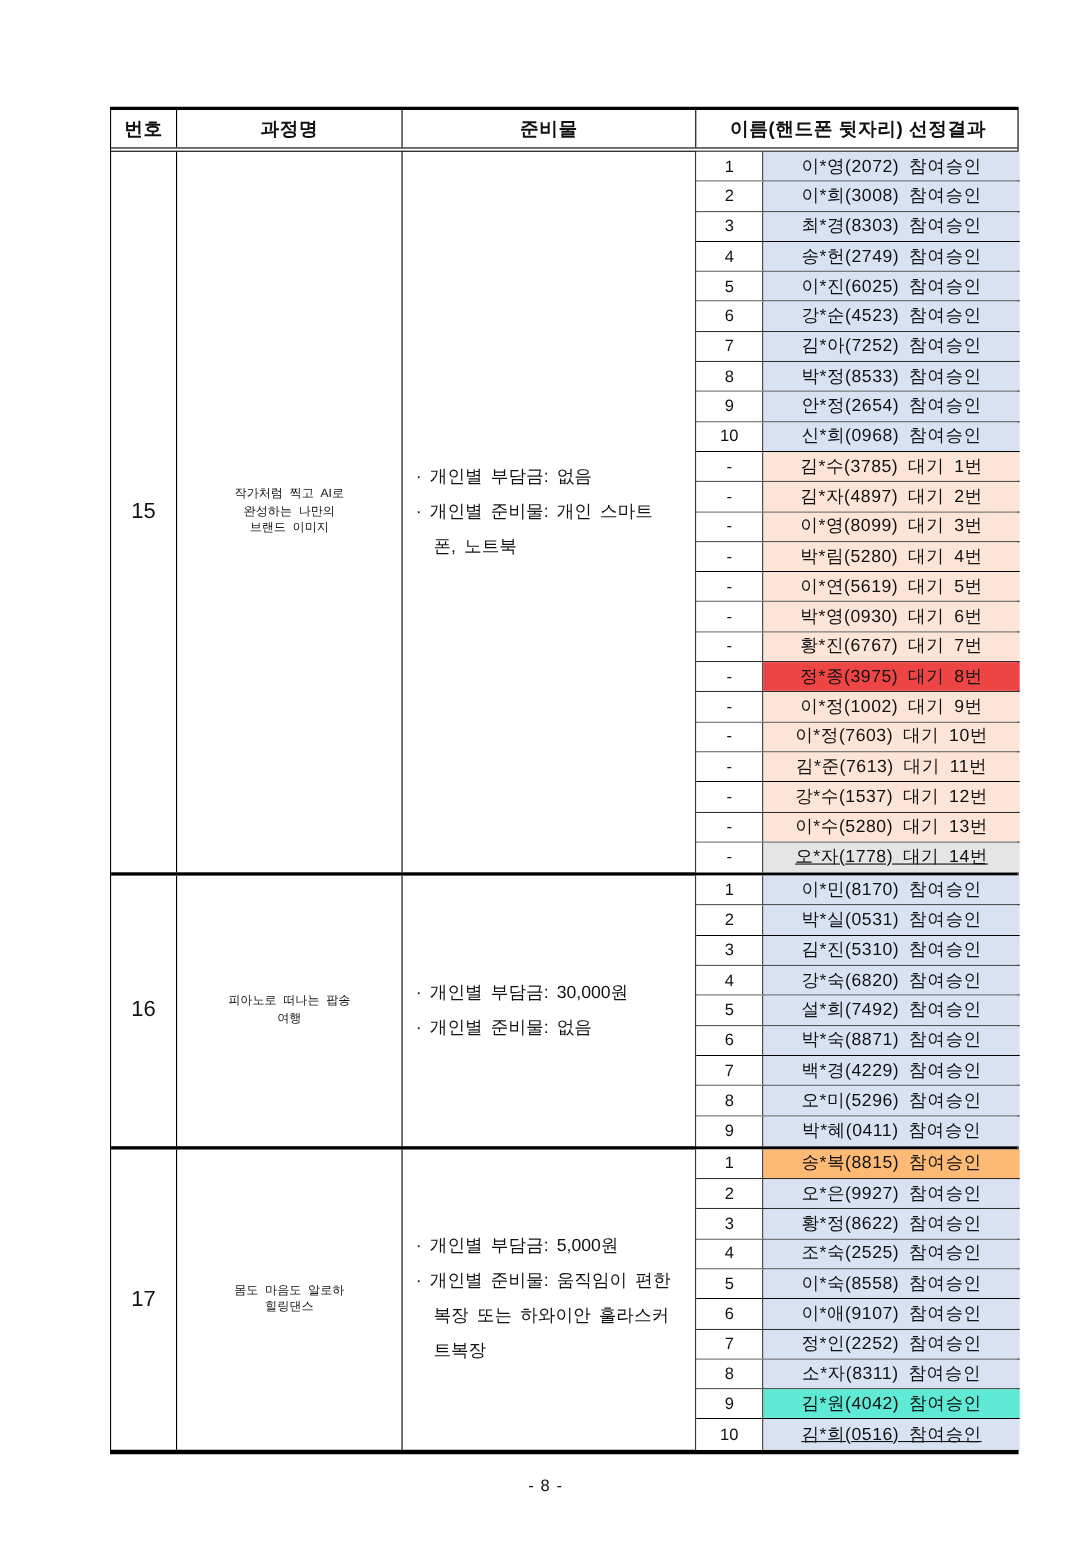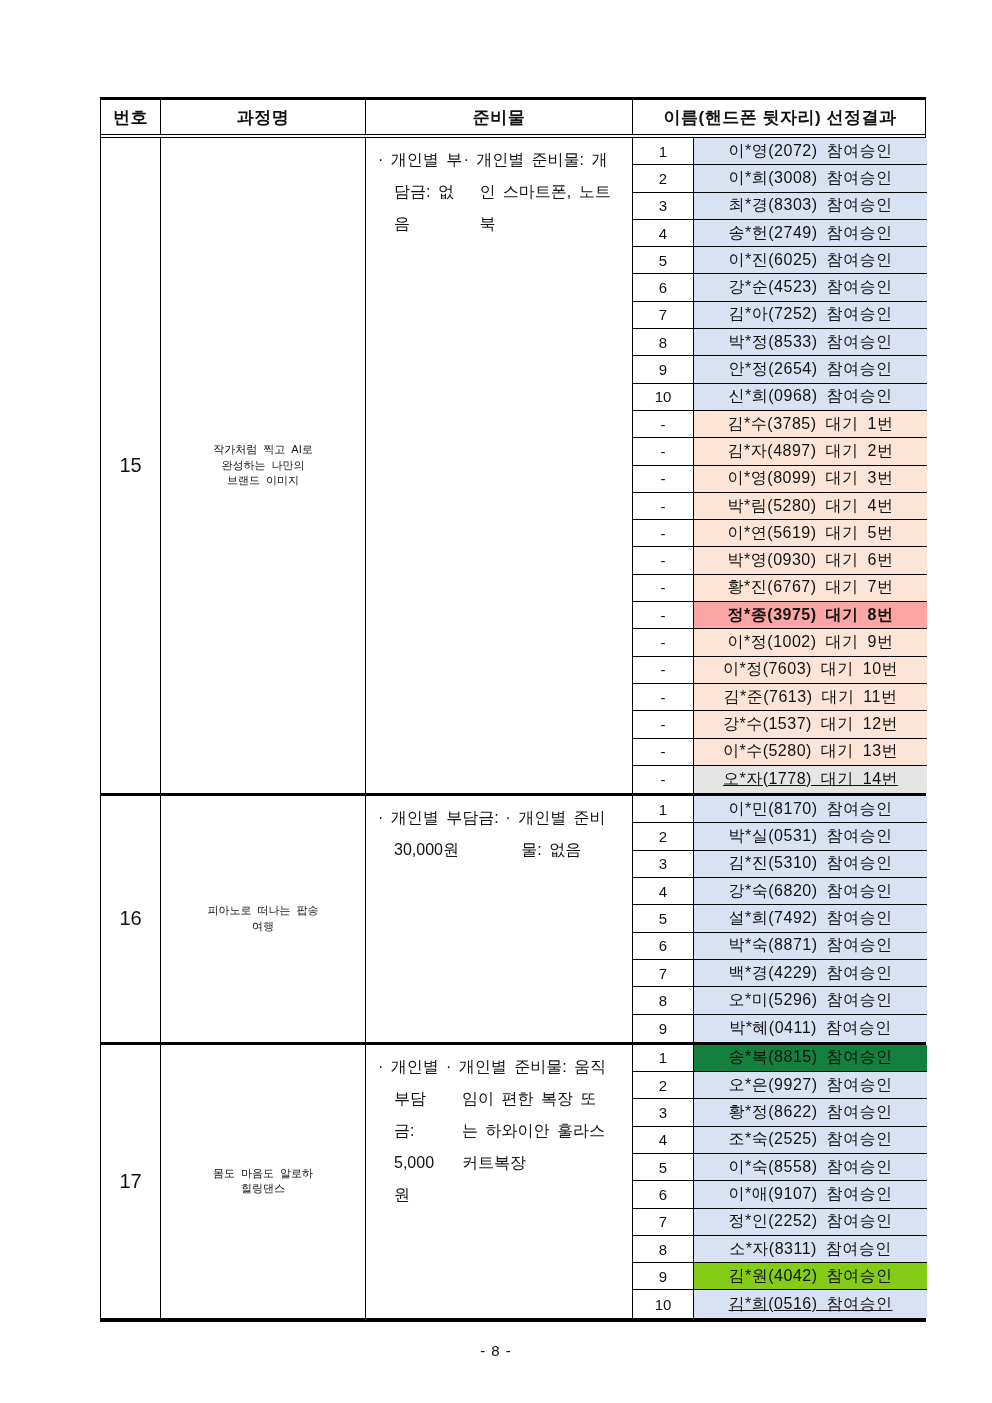--- a/index.html
+++ b/index.html
@@ -33,21 +33,21 @@
     border-right:1px solid #000;
     display:flex; align-items:center; justify-content:center;
     text-align:center;
   }
   .no-cell { font-size:20px; }
   .course-cell {
     font-size:11px; line-height:1.42; white-space:pre-line;
     word-spacing:3px; padding:4px;
   }
   .materials-cell {
-    flex-direction:row; align-items:flex-start; justify-content:center;
+    flex-direction:column; align-items:flex-start; justify-content:center;
     text-align:left; padding:6px 20px 6px 12px;
   }
   .bullet {
     font-size:16px; line-height:2.0; word-spacing:3px;
     padding-left:16px; text-indent:-16px;
   }
   .plist { display:flex; flex-direction:column; }
   .prow { display:flex; height:27.3px; border-bottom:1px solid #000; }
   .prow:last-child { border-bottom:none; }
   .pidx {
@@ -166,21 +166,21 @@
     <div class="pname" style="background: rgb(252, 228, 214);">박*영(0930) 대기 6번</div>
   </div>
 
   <div class="prow">
     <div class="pidx">-</div>
     <div class="pname" style="background: rgb(252, 228, 214);">황*진(6767) 대기 7번</div>
   </div>
 
   <div class="prow">
     <div class="pidx">-</div>
-    <div class="pname" style="background: #fca5a5; font-weight: bold;">정*종(3975) 대기 8번</div>
+    <div class="pname" style="background: #ef4444;">정*종(3975) 대기 8번</div>
   </div>
 
   <div class="prow">
     <div class="pidx">-</div>
     <div class="pname" style="background: rgb(252, 228, 214);">이*정(1002) 대기 9번</div>
   </div>
 
   <div class="prow">
     <div class="pidx">-</div>
     <div class="pname" style="background: rgb(252, 228, 214);">이*정(7603) 대기 10번</div>
@@ -270,21 +270,21 @@
     <div class="cell course-cell">몸도 마음도 알로하
 힐링댄스</div>
     <div class="cell materials-cell">
   <div class="bullet">· 개인별 부담금: 5,000원</div>
 
   <div class="bullet">· 개인별 준비물: 움직임이 편한 복장 또는 하와이안 훌라스커트복장</div>
 </div>
     <div class="plist">
   <div class="prow">
     <div class="pidx">1</div>
-    <div class="pname" style="background: #15803d;">송*복(8815) 참여승인</div>
+    <div class="pname" style="background: #fdba74;">송*복(8815) 참여승인</div>
   </div>
 
   <div class="prow">
     <div class="pidx">2</div>
     <div class="pname" style="background: rgb(217, 226, 243);">오*은(9927) 참여승인</div>
   </div>
 
   <div class="prow">
     <div class="pidx">3</div>
     <div class="pname" style="background: rgb(217, 226, 243);">황*정(8622) 참여승인</div>
@@ -310,21 +310,21 @@
     <div class="pname" style="background: rgb(217, 226, 243);">정*인(2252) 참여승인</div>
   </div>
 
   <div class="prow">
     <div class="pidx">8</div>
     <div class="pname" style="background: rgb(217, 226, 243);">소*자(8311) 참여승인</div>
   </div>
 
   <div class="prow">
     <div class="pidx">9</div>
-    <div class="pname" style="background: #84cc16;">김*원(4042) 참여승인</div>
+    <div class="pname" style="background: #5eead4;">김*원(4042) 참여승인</div>
   </div>
 
   <div class="prow">
     <div class="pidx">10</div>
     <div class="pname" style="background: rgb(217, 226, 243); text-decoration: underline;">김*희(0516) 참여승인</div>
   </div>
 </div>
   </div>
 </div>
 </div>

